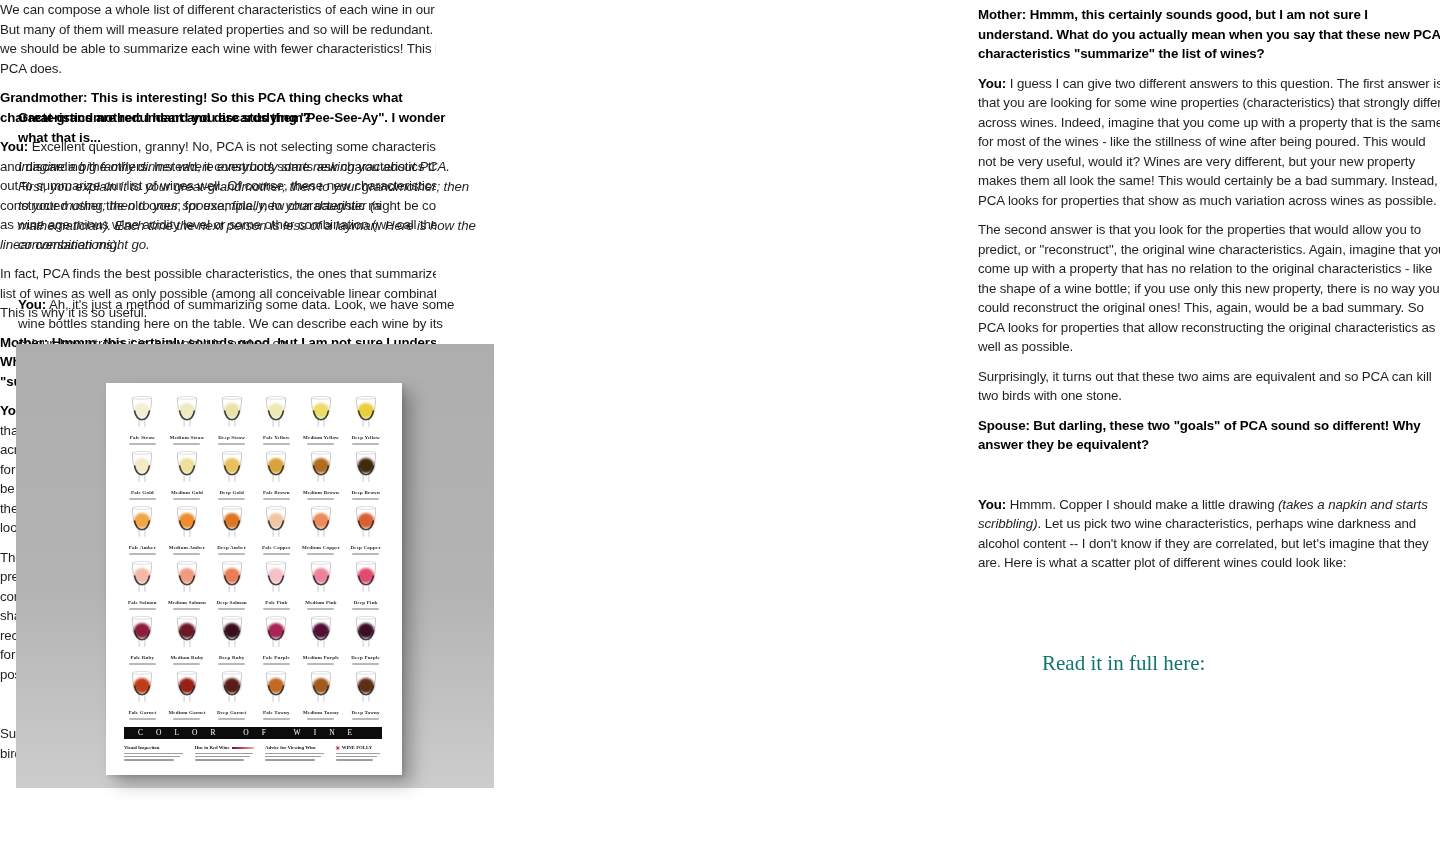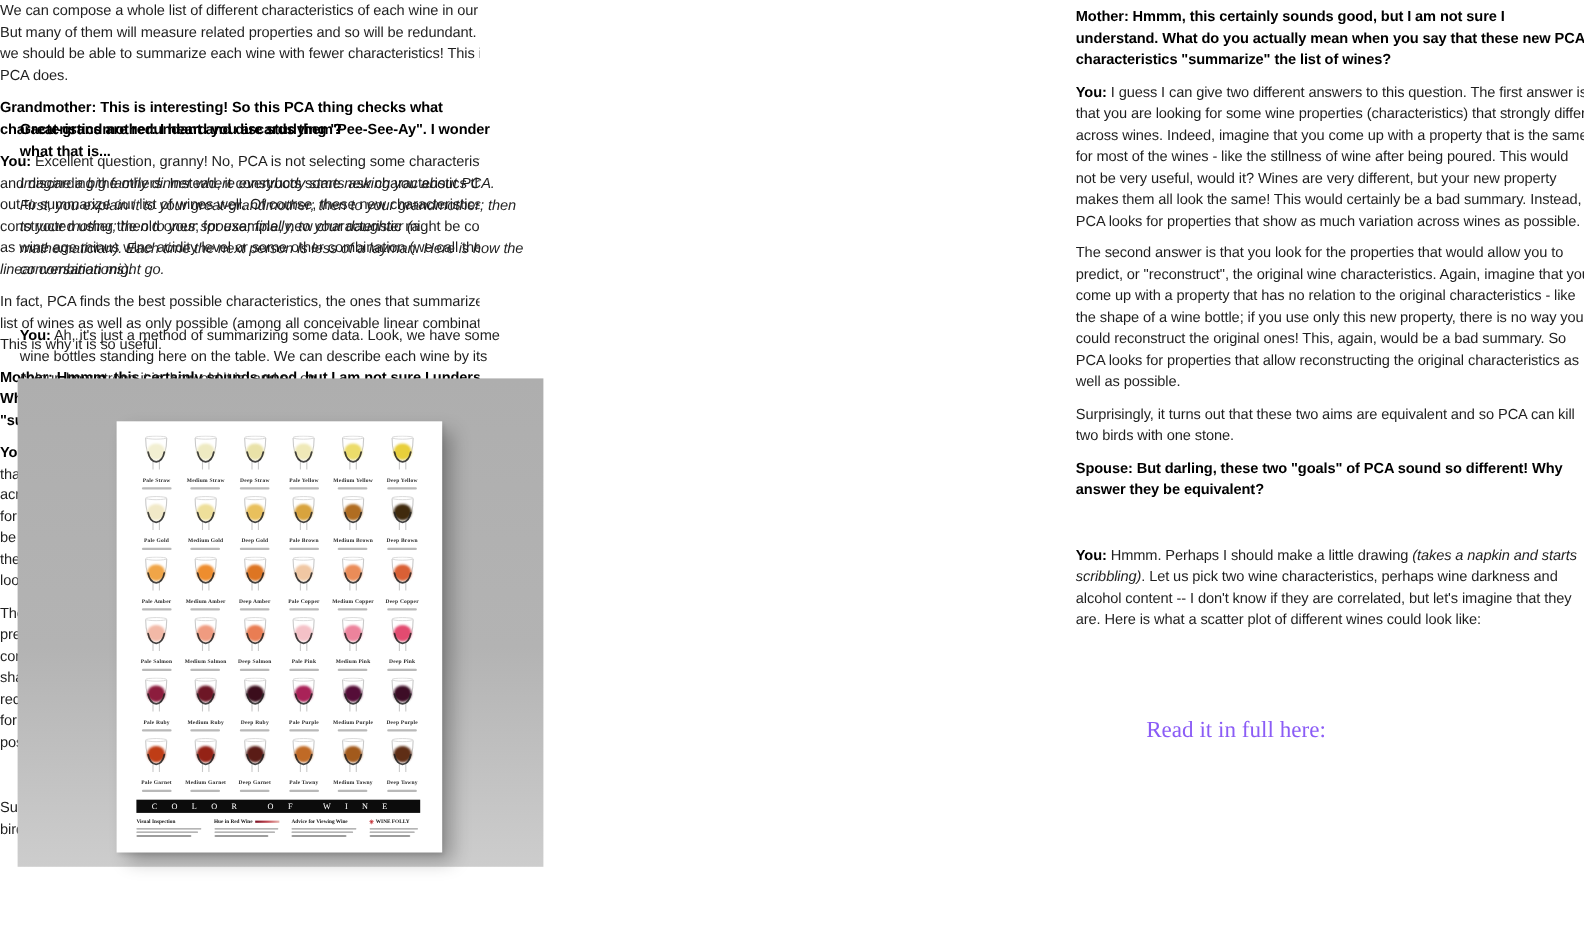--- a/index.html
+++ b/index.html
@@ -61,21 +61,21 @@
   .hue-bar{
     display:inline-block;width:22px;height:2.5px;margin-left:2px;vertical-align:middle;
     background:linear-gradient(90deg,#7a1022,#c24a55,#e8b6b0);
   }
   .brand-row{display:flex;align-items:center;gap:1.5px;}
   .brand-mark{color:#c0272d;font-size:5.5px;line-height:6px;}
 
   
   #link-block{
     position:absolute;left:1042px;top:650px;width:376px;
-    font-family:"Liberation Serif",serif;font-size:21px;line-height:27.5px;color:#8b5cf6;
+    font-family:"Liberation Serif",serif;font-size:21px;line-height:27.5px;color:#0f766e;
     word-break:break-all;
   }
 </style>
 </head>
 <body>
 
 <svg width="0" height="0" style="position:absolute">
   <defs>
     <filter id="wine-soft" x="-40%" y="-40%" width="180%" height="180%">
       <feGaussianBlur stdDeviation="1.1"></feGaussianBlur>
@@ -534,18 +534,18 @@
       <p><span>Surprisingly, it turns out that these two aims are equivalent and so PCA can kill two birds with one stone.</span></p>
     </div>
 </div>
 
 <div id="right-col" class="col">
     <p><span class="seg-b">Mother: Hmmm, this certainly sounds good, but I am not sure I understand. What do you actually mean when you say that these new PCA characteristics "summarize" the list of wines?</span></p>
     <p><span class="seg-b">You:</span><span> I guess I can give two different answers to this question. The first answer is that you are looking for some wine properties (characteristics) that strongly differ across wines. Indeed, imagine that you come up with a property that is the same for most of the wines - like the stillness of wine after being poured. This would not be very useful, would it? Wines are very different, but your new property makes them all look the same! This would certainly be a bad summary. Instead, PCA looks for properties that show as much variation across wines as possible.</span></p>
     <p><span>The second answer is that you look for the properties that would allow you to predict, or "reconstruct", the original wine characteristics. Again, imagine that you come up with a property that has no relation to the original characteristics - like the shape of a wine bottle; if you use only this new property, there is no way you could reconstruct the original ones! This, again, would be a bad summary. So PCA looks for properties that allow reconstructing the original characteristics as well as possible.</span></p>
     <p><span>Surprisingly, it turns out that these two aims are equivalent and so PCA can kill two birds with one stone.</span></p>
     <p><span class="seg-b">Spouse: But darling, these two "goals" of PCA sound so different! Why answer they be equivalent?</span></p>
-    <p><span class="seg-b">You:</span><span> Hmmm. Perhaps I should make a little drawing </span><span class="seg-i">(takes a napkin and starts scribbling)</span><span>. Let us pick two wine characteristics, perhaps wine darkness and alcohol content -- I don't know if they are correlated, but let's imagine that they are. Here is what a scatter plot of different wines could look like:</span></p>
+    <p><span class="seg-b">You:</span><span> Hmmm. Copper I should make a little drawing </span><span class="seg-i">(takes a napkin and starts scribbling)</span><span>. Let us pick two wine characteristics, perhaps wine darkness and alcohol content -- I don't know if they are correlated, but let's imagine that they are. Here is what a scatter plot of different wines could look like:</span></p>
   </div>
 
 <div id="link-block">
   <span>Read it in full here:</span><br>
 </div>
 
 </body></html>

